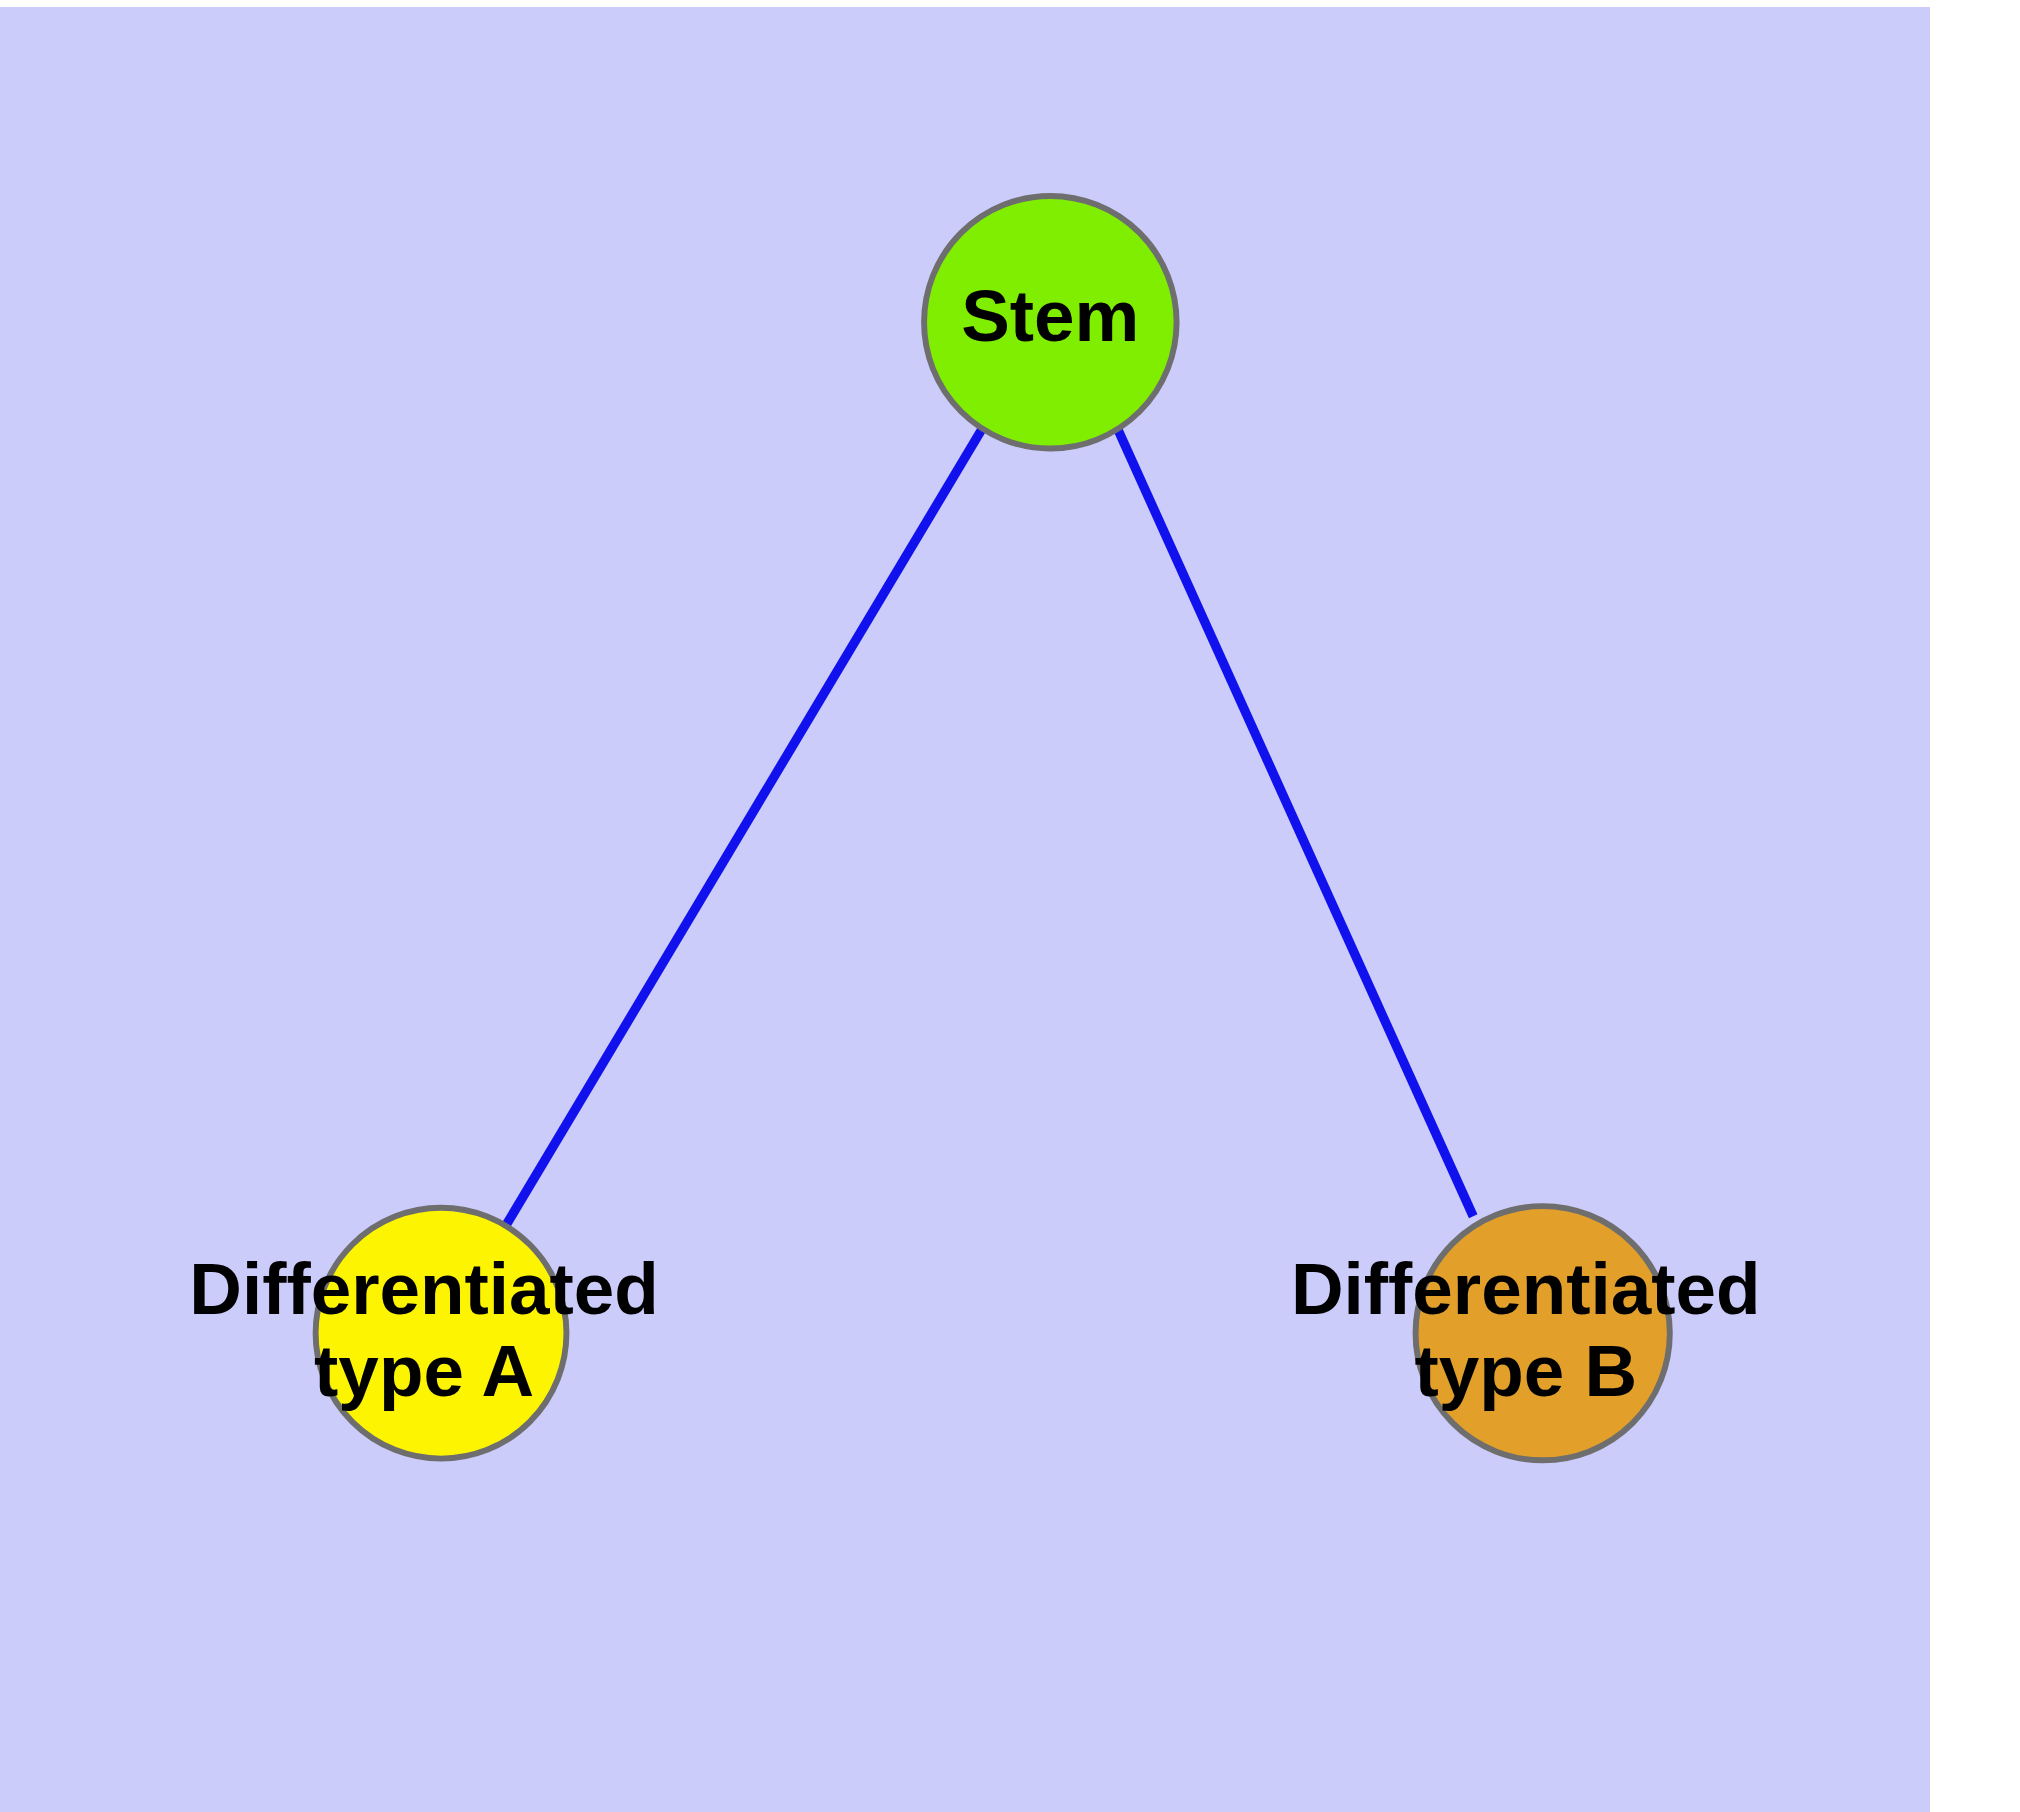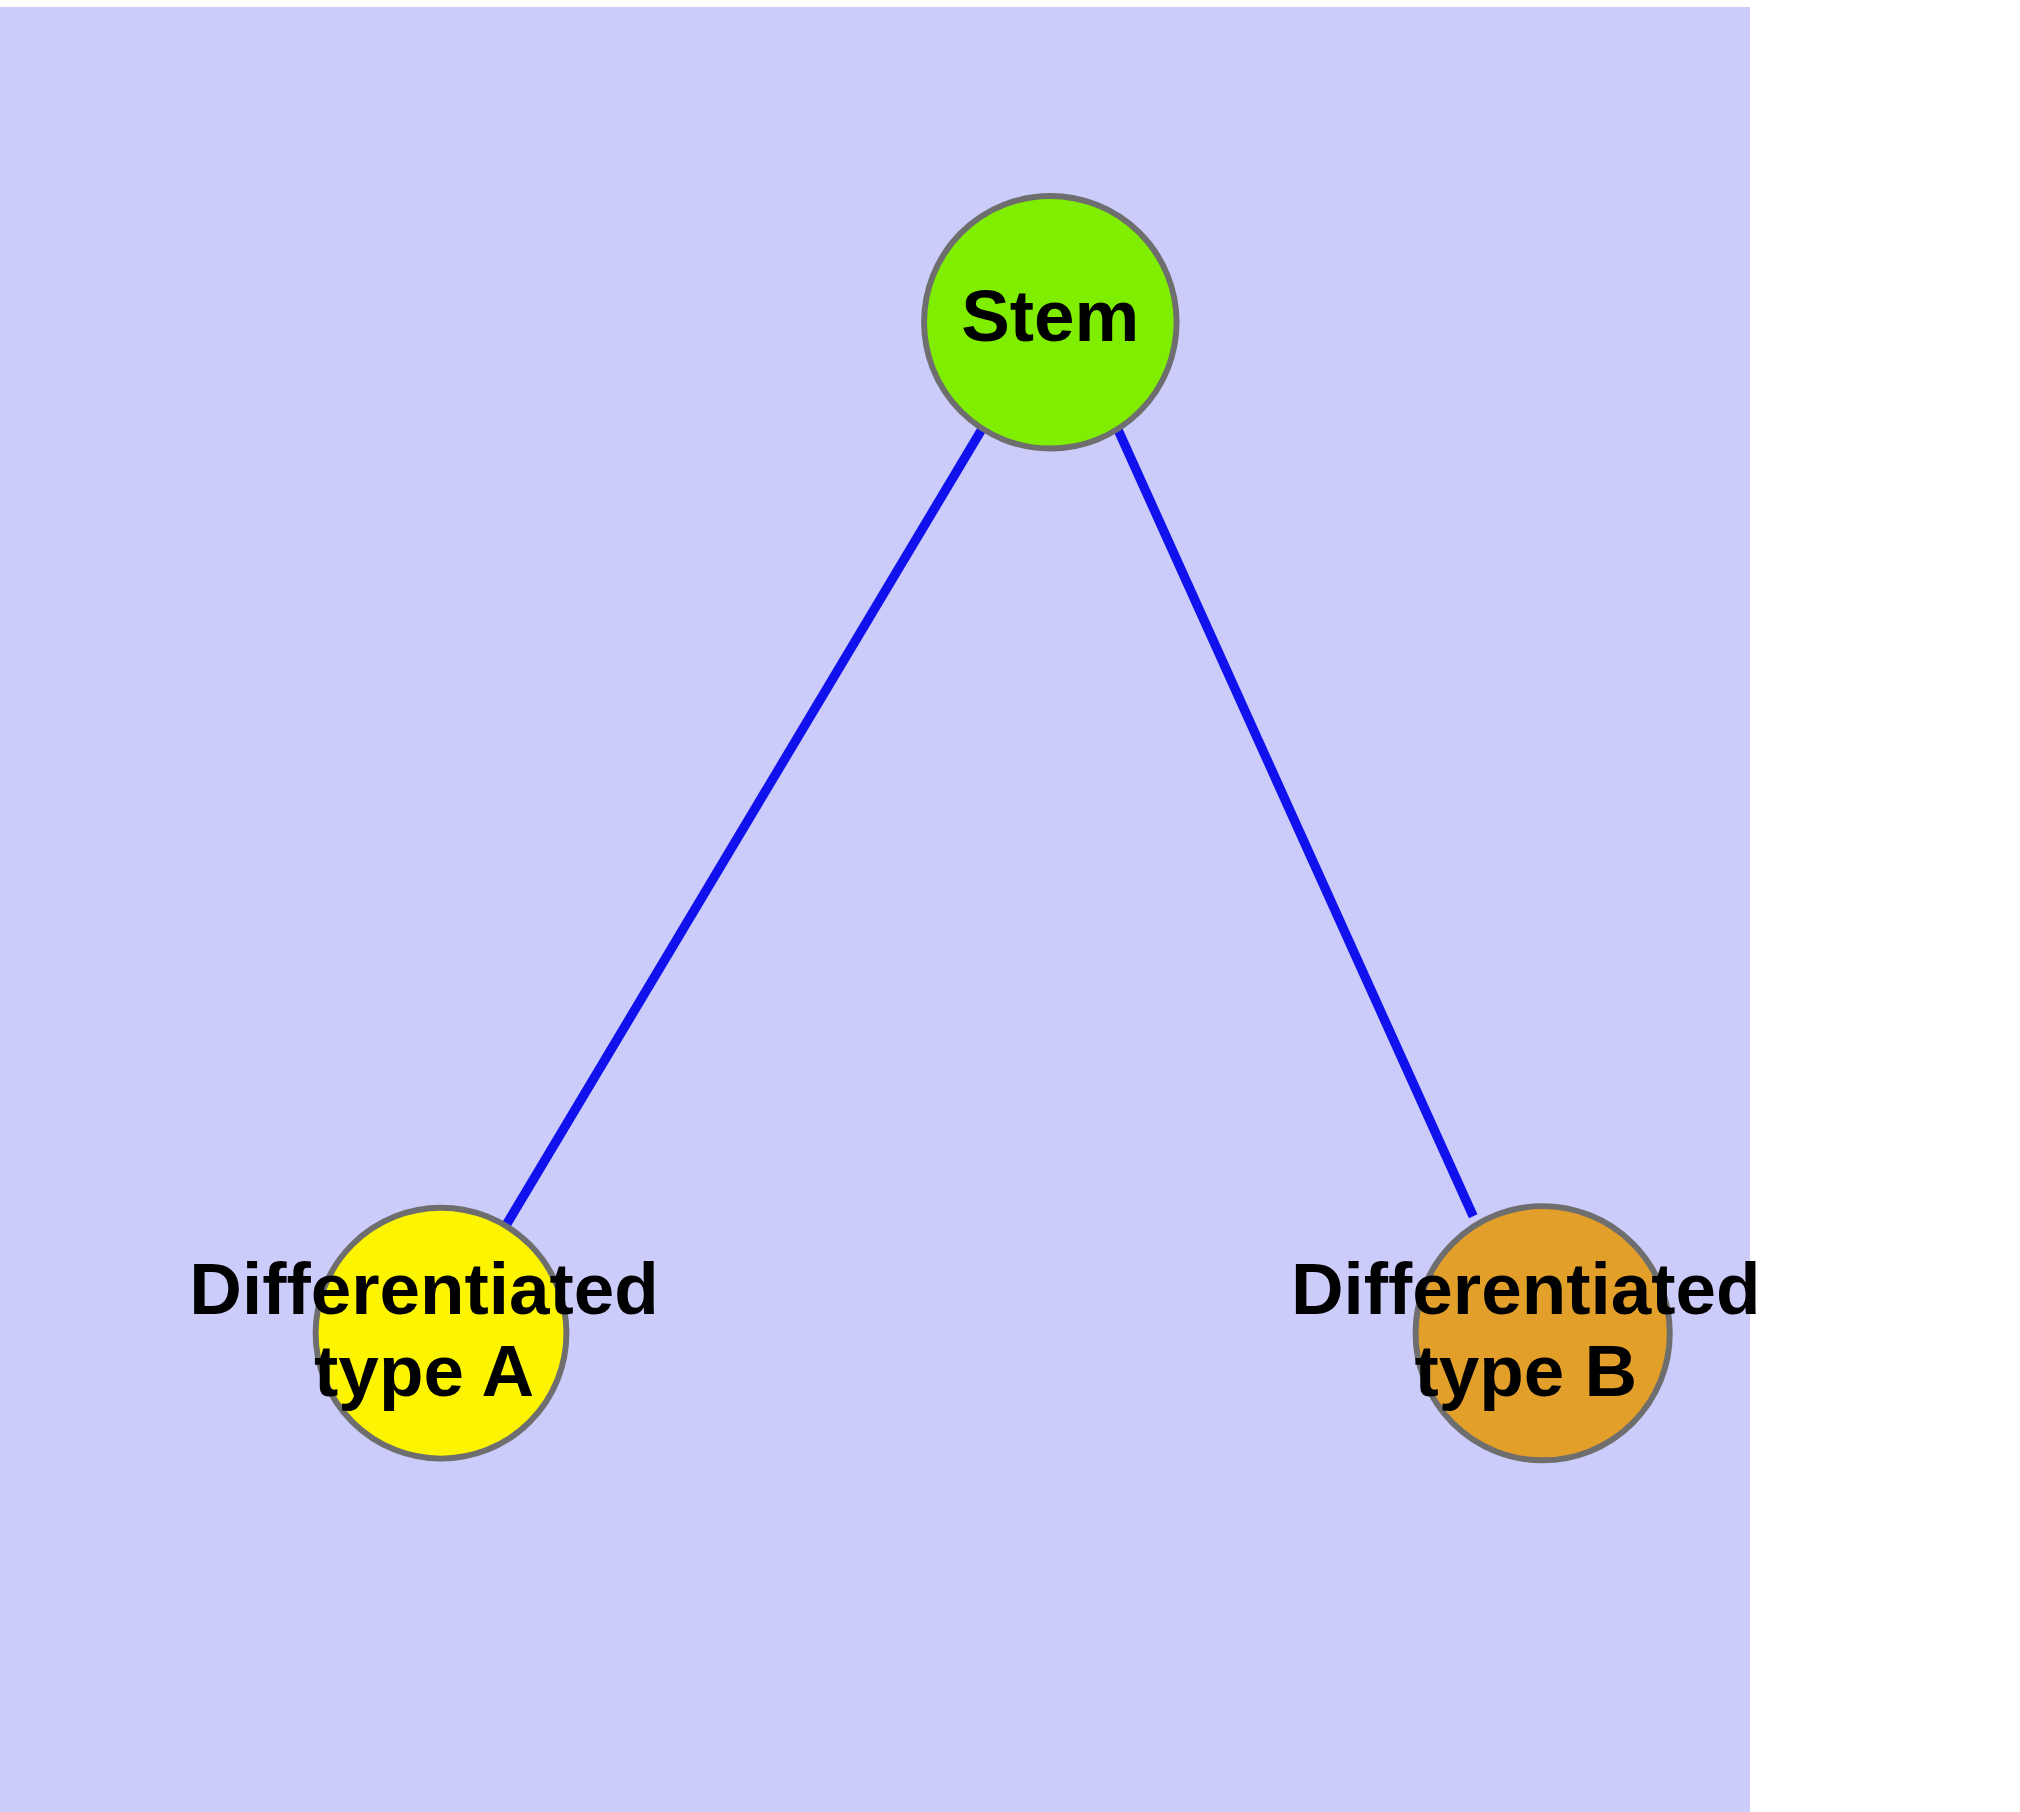--- a/index.html
+++ b/index.html
@@ -13,21 +13,21 @@
     width: 2021px;
     height: 1812px;
     background: #ffffff;
     overflow: hidden;
     font-family: "Liberation Sans", "DejaVu Sans", sans-serif;
   }
   #graph-surface {
     position: absolute;
     left: 0;
     top: 6.8px;
-    width: 1750px;
+    width: 1930px;
     height: 1805px;
     background: #ccccfb;
   }
   #graph-svg {
     position: absolute;
     left: 0;
     top: 0;
     width: 2021px;
     height: 1805px;
     display: block;

